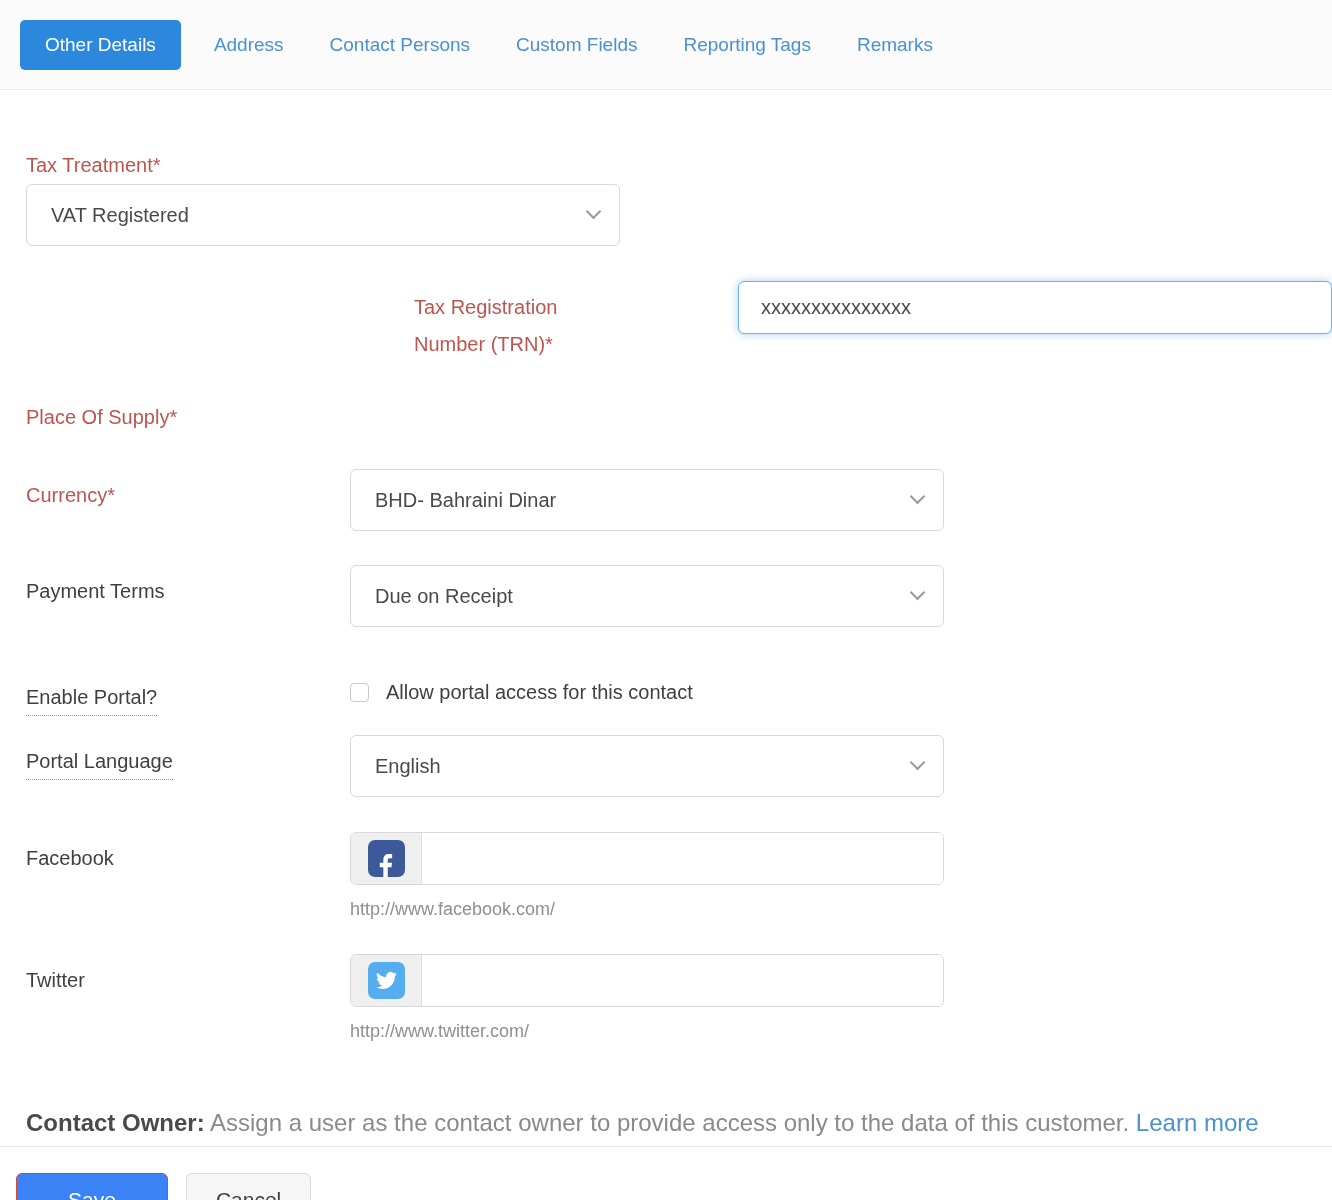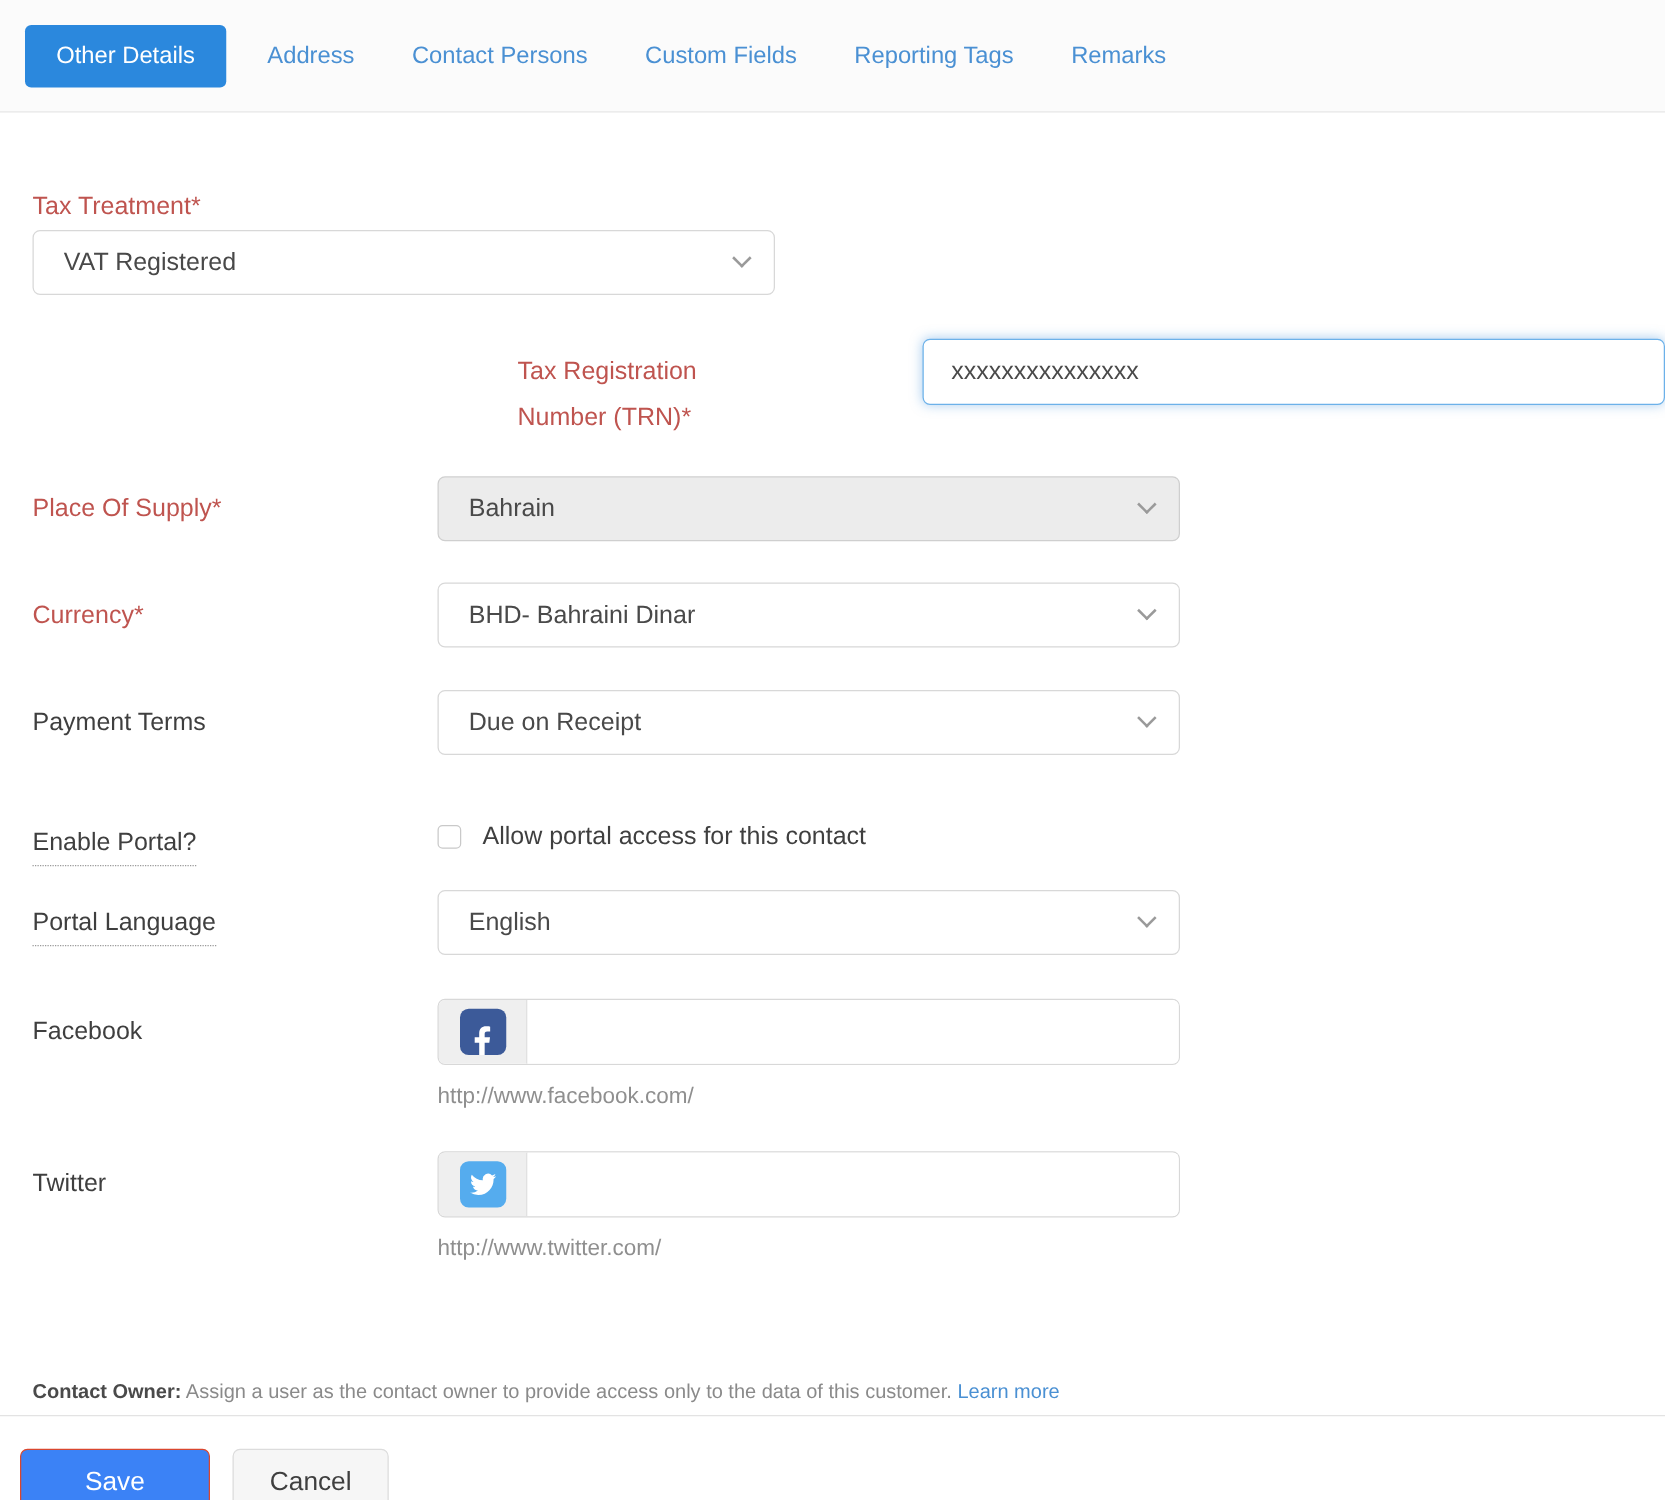--- a/index.html
+++ b/index.html
@@ -15,21 +15,21 @@
     padding:14px 25px; margin-right:33px;text-align:right; }
 
   
   .form { padding:49px 0 0 26px; }
   .frow { display:flex; align-items:flex-start; }
   .flabel { width:324px; padding-right:124px; padding-top:8px;
     font-size:20px; line-height:37px; color:#3f3f3f; }
   .flabel.req { color:#bf544f; }
   .fcontrol { width:594px; }
 
-  .select { height:52px; border:1px solid #d8d8d8; border-radius:6px;
+  .select { height:62px; border:1px solid #d8d8d8; border-radius:6px;
     background:#fff; display:flex; align-items:center; justify-content:space-between;
     padding:0 20px 0 24px; font-size:20px; color:#494949; cursor:pointer; }
   .select.disabled { background:#ececec; border-color:#cfcfcf; }
   .chevron { width:11px; height:11px; border-right:2px solid #9a9a9a;
     border-bottom:2px solid #9a9a9a; transform:rotate(45deg); margin-top:-7px; flex:none; }
 
   .text-input { width:100%; height:53px; border:1px solid #d8d8d8; border-radius:6px;
     font-size:20px; color:#4a4a4a; padding:0 22px; outline:none; font-family:inherit; }
   .text-input.focused { border-color:#6cb1e9; box-shadow:0 0 9px rgba(90,160,225,.5); }
 
@@ -53,21 +53,21 @@
     display:flex; align-items:flex-end; justify-content:center; overflow:hidden; }
   .tw-icon { width:37px; height:37px; background:#55acee; border-radius:7px;
     display:flex; align-items:center; justify-content:center; }
 
   
   .mb1{margin-bottom:35px;flex-direction:column;} .mb2{margin-bottom:28px;justify-content:flex-end;} .mb3{margin-bottom:33px;}
   .mb4{margin-bottom:34px;} .mb5{margin-bottom:44px;} .mb6{margin-bottom:19px;}
   .mb7{margin-bottom:35px;} .mb8{margin-bottom:34px;}
 
   
-  .contact-owner { margin:96px 26px 0; font-size:16px; color:#8a8a8a; }
+  .contact-owner { margin:67px 26px 0; font-size:24px; color:#8a8a8a; }
   .contact-owner b { color:#4a4a4a; }
   .contact-owner a { color:#4a90d3; text-decoration:none; cursor:pointer; }
 
   .footer { margin-top:9px; border-top:1px solid #e3e3e3;
     padding:26px 0 0 16px; display:flex; gap:18px; }
   .btn { height:53px; border-radius:6px; font-size:21px; font-family:inherit;
     cursor:pointer; }
   .btn-save { background:#3b82f6; border:1px solid #d9472f; color:#fff; padding:0 51px; }
   .btn-cancel { background:#f6f6f6; border:1px solid #dcdcdc; color:#3f3f3f; padding:0 29px; }
 </style>
@@ -97,26 +97,20 @@
 
   <div class="frow mb2">
     <div class="flabel req">Tax Registration Number (TRN)*</div>
     <div class="fcontrol">
       <input class="text-input focused" type="text" value="xxxxxxxxxxxxxxx" style="">
     </div>
   </div>
 
   <div class="frow mb3">
     <div class="flabel req">Place Of Supply*</div>
-    <div class="fcontrol">
-      <div class="select disabled">
-        <span>Bahrain</span>
-        <span class="chevron"></span>
-      </div>
-    </div>
   </div>
 
   <div class="frow mb4">
     <div class="flabel req">Currency*</div>
     <div class="fcontrol">
       <div class="select">
         <span>BHD- Bahraini Dinar</span>
         <span class="chevron"></span>
       </div>
     </div>

